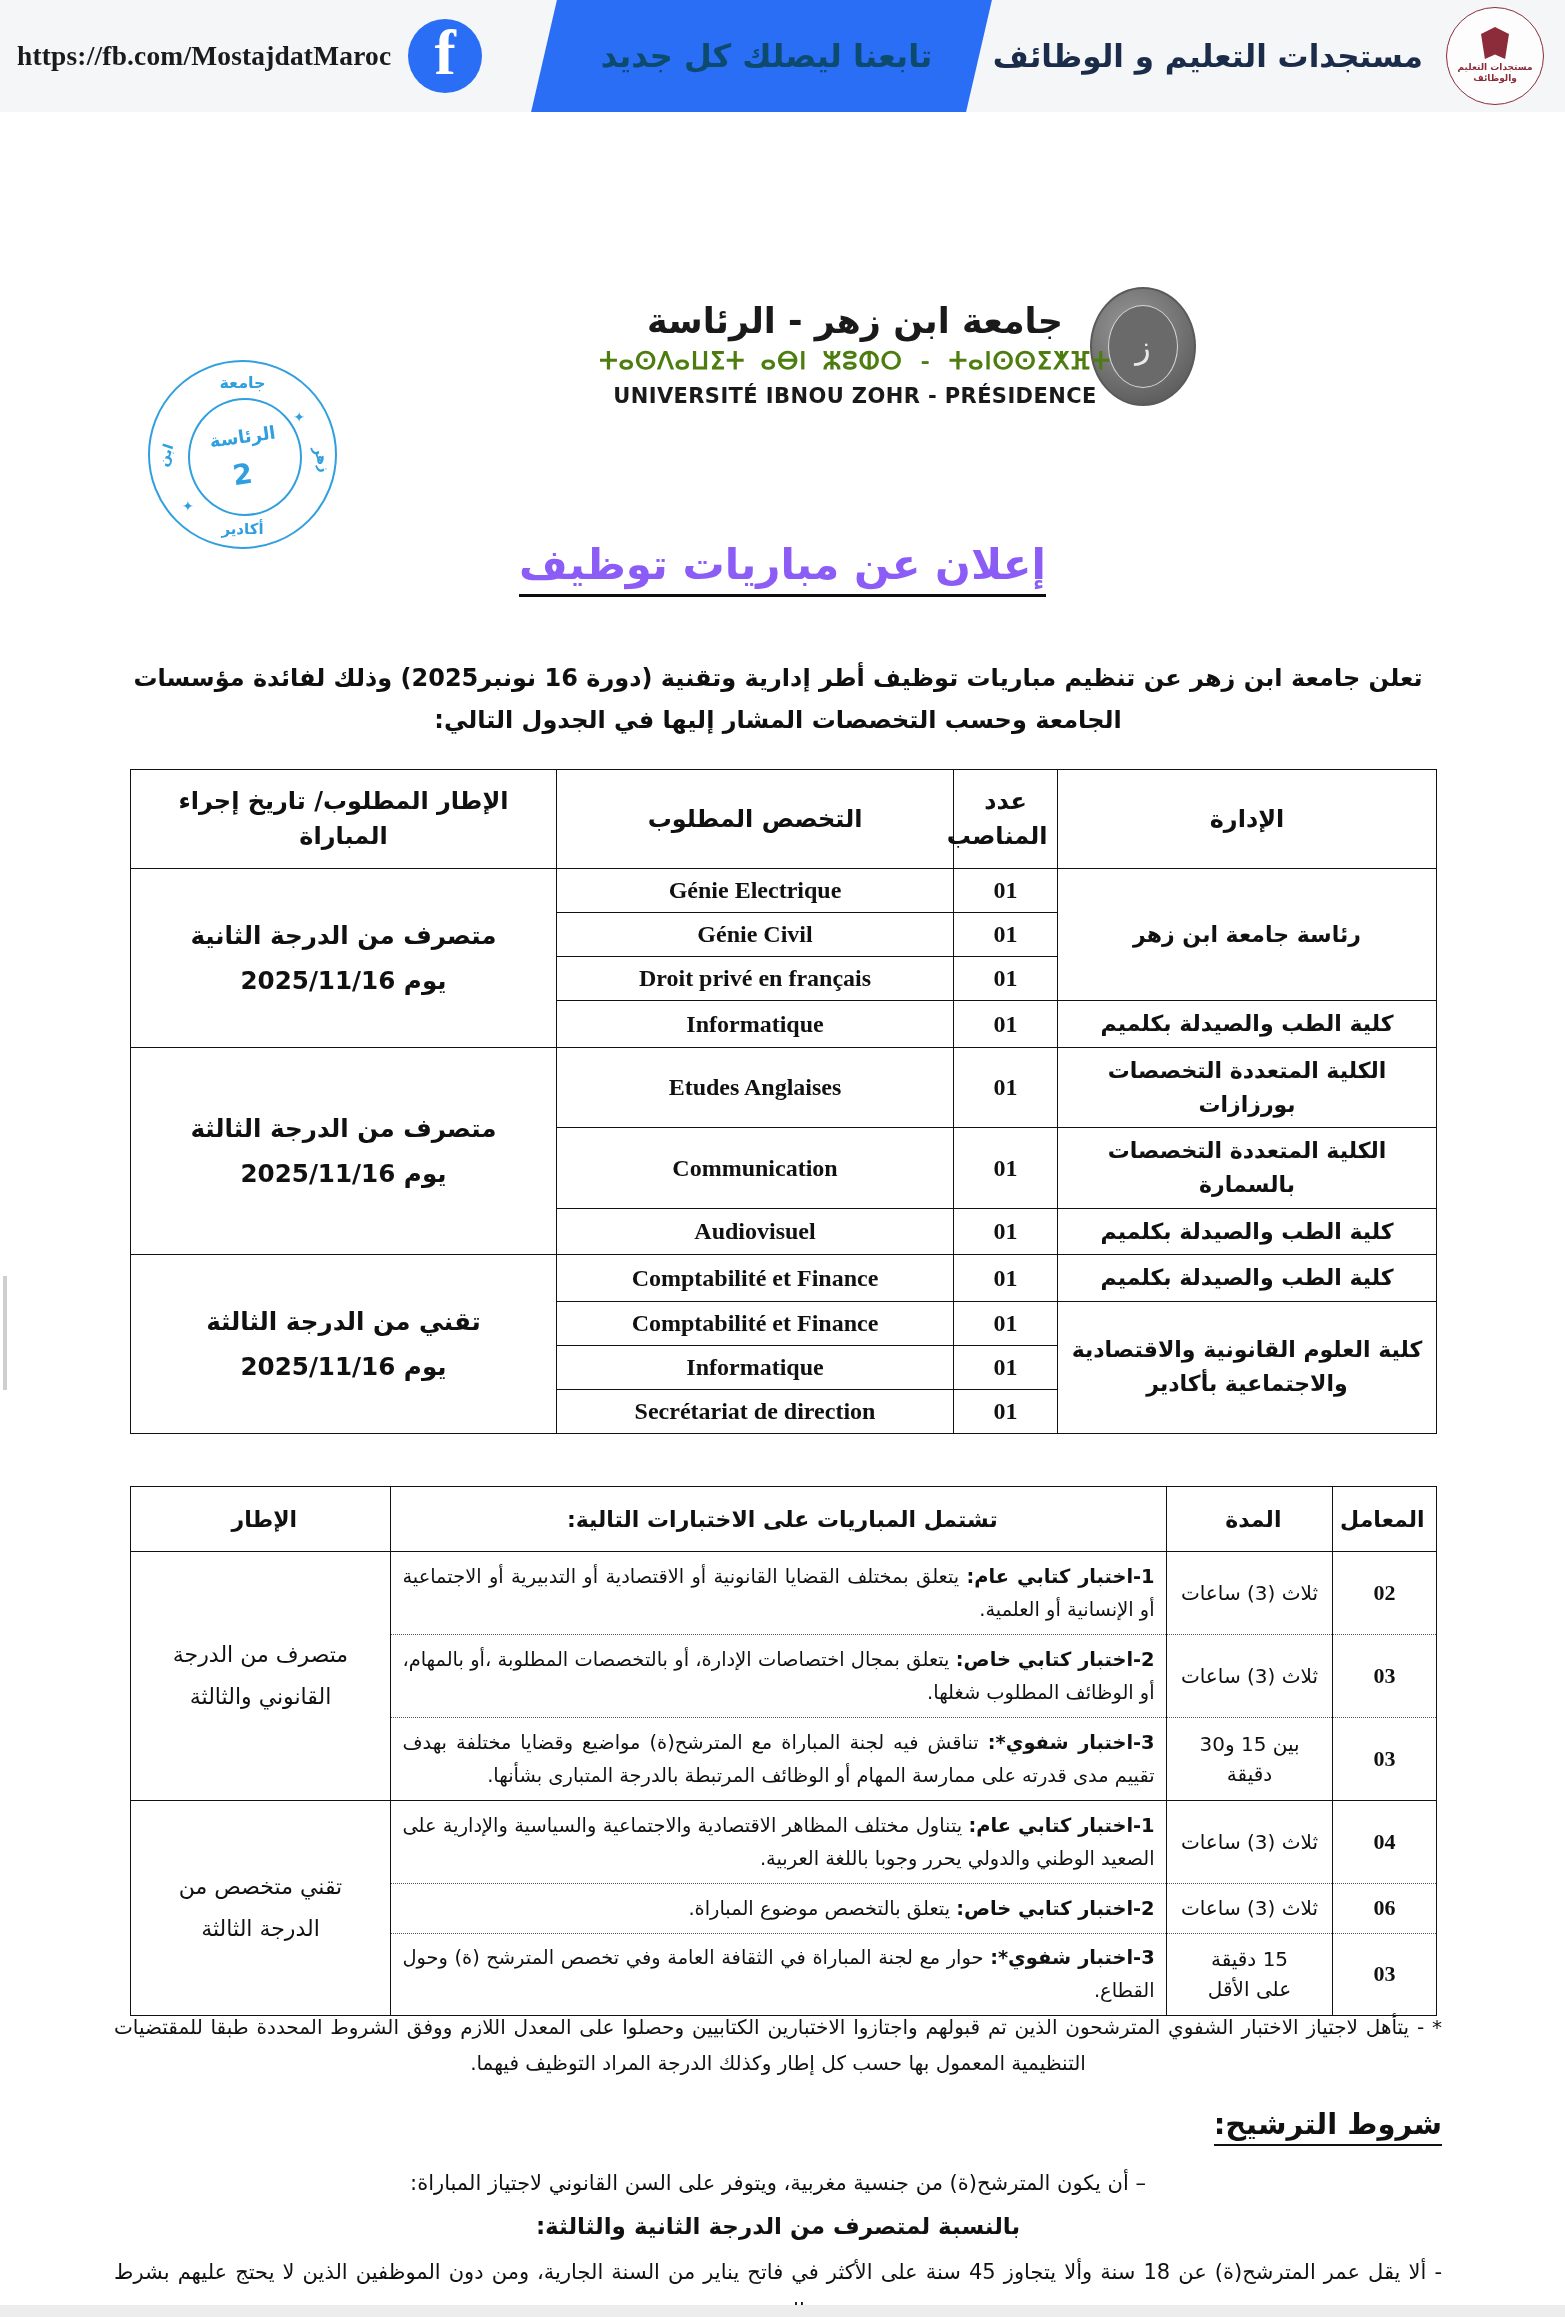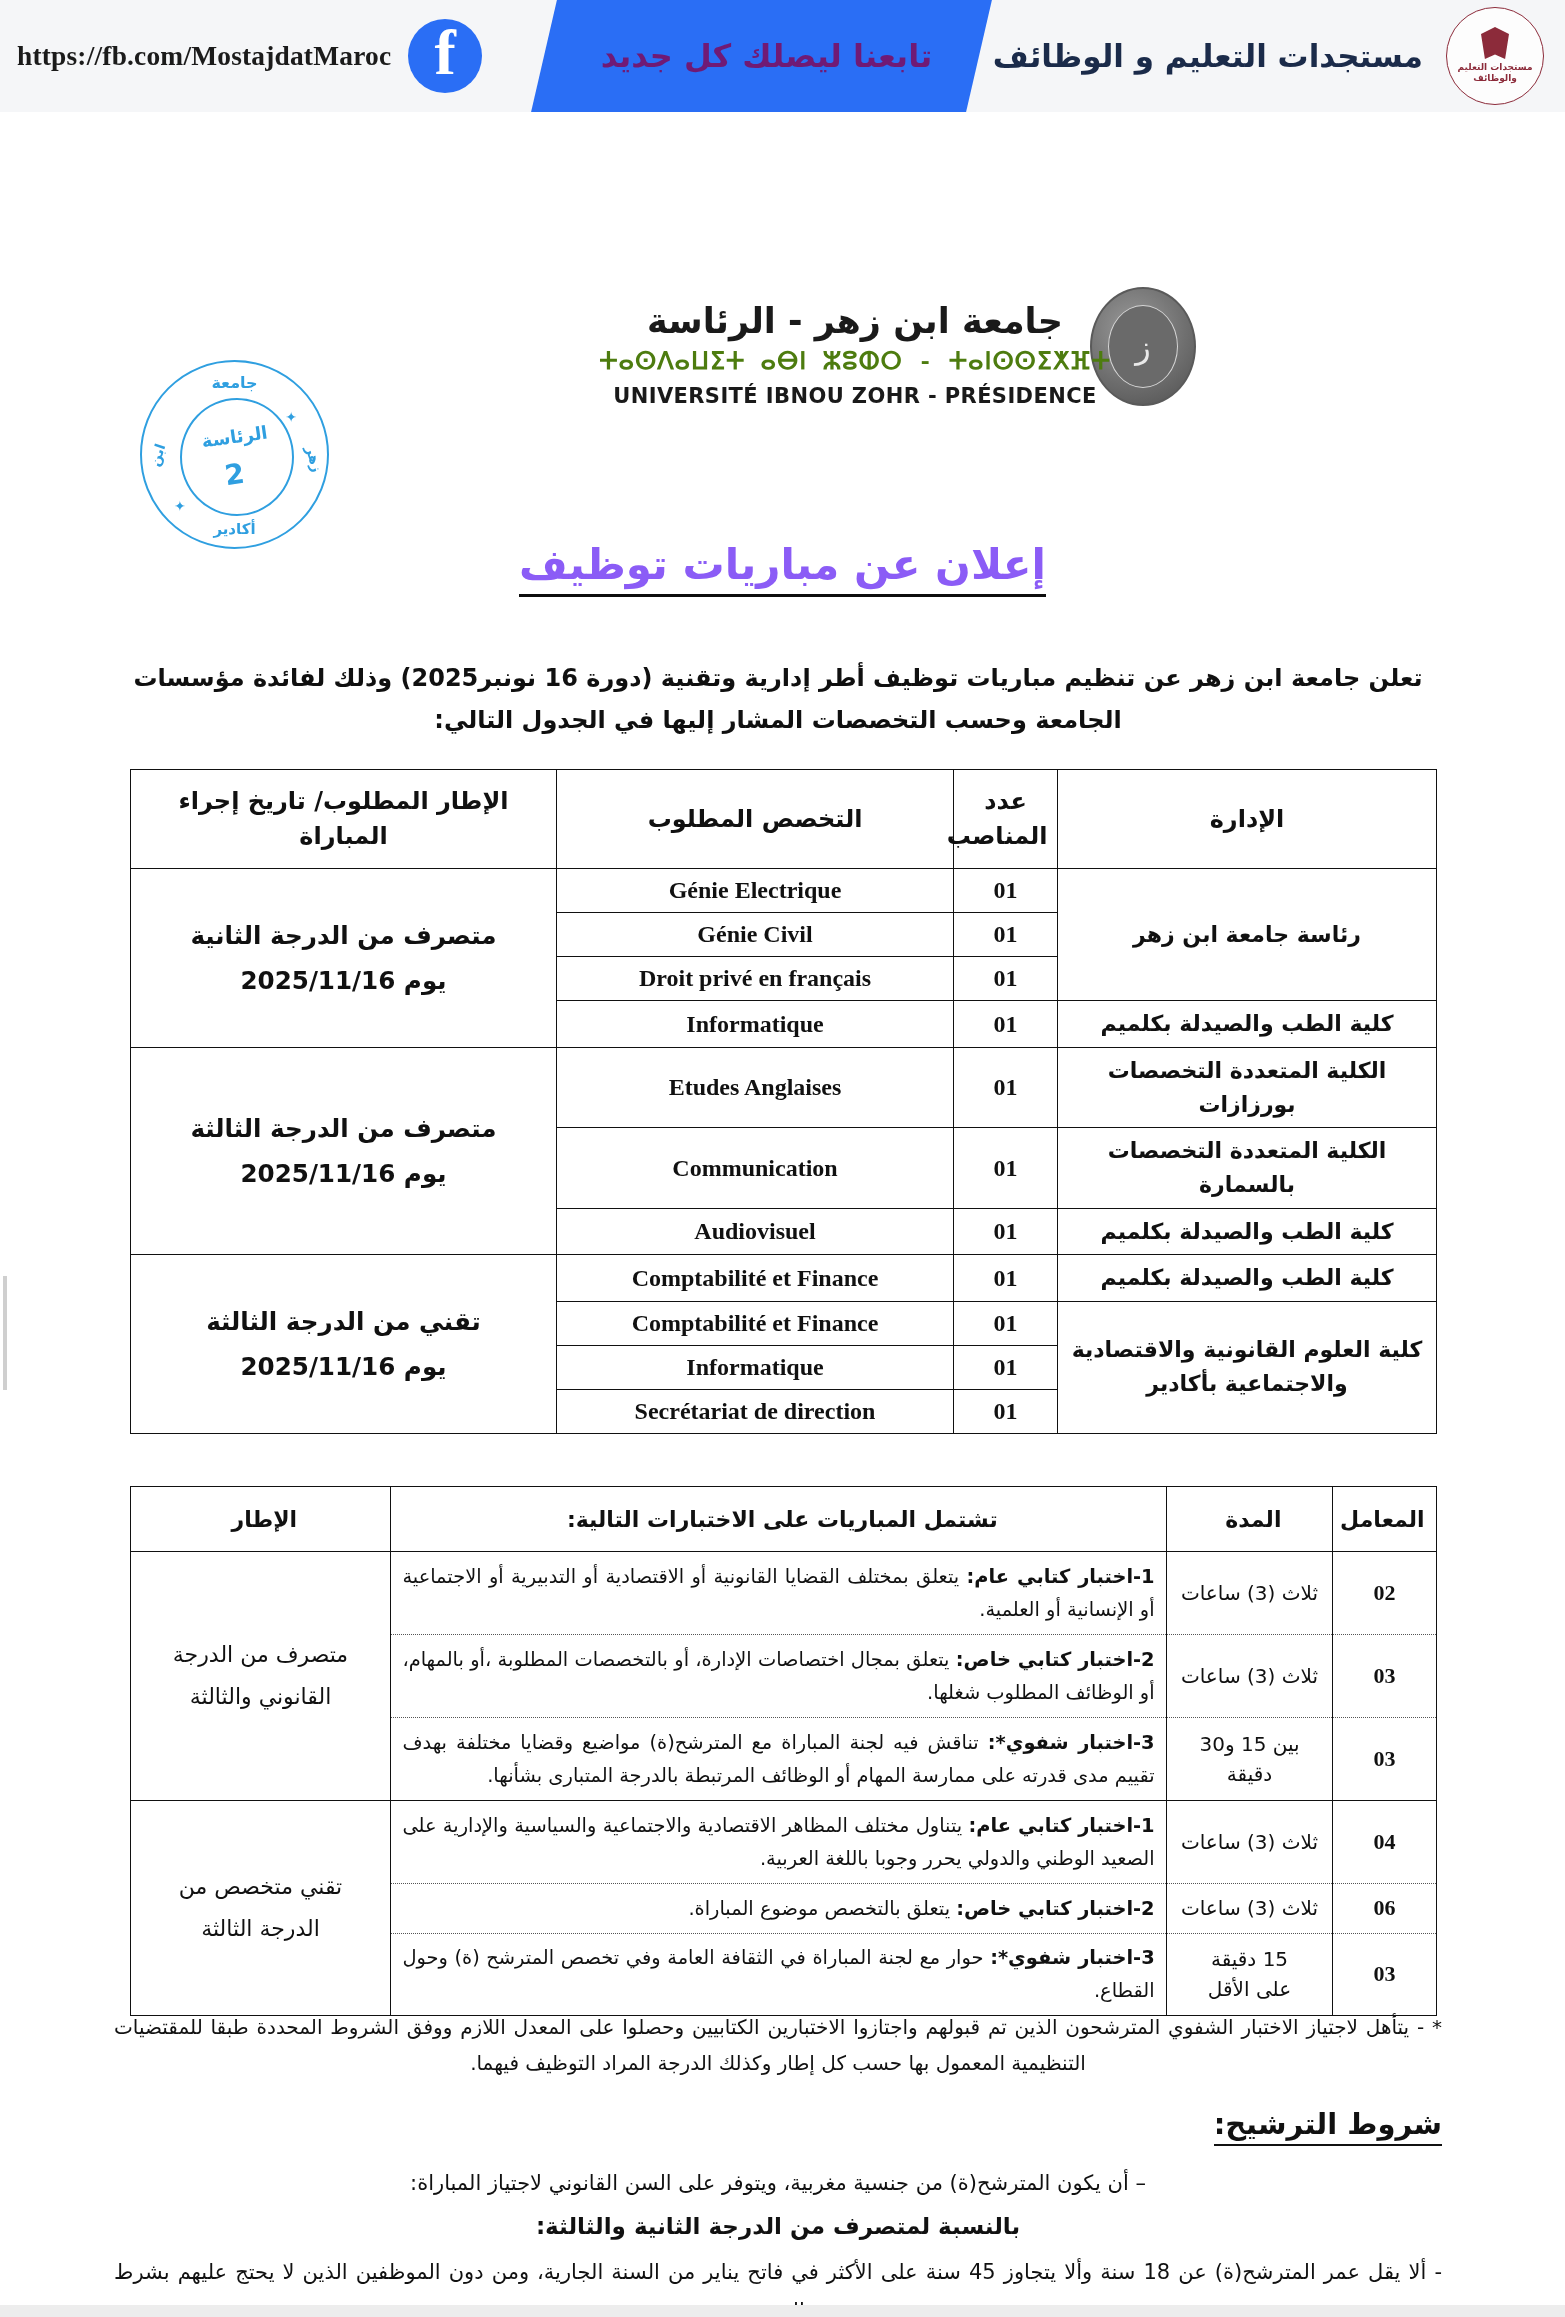--- a/index.html
+++ b/index.html
@@ -80,21 +80,21 @@
   }
   .banner-slogan {
     position: absolute;
     left: 577px;
     top: 0;
     width: 379px;
     height: 112px;
     display: flex;
     align-items: center;
     justify-content: center;
-    color: #701a75;
+    color: #0c4a6e;
     font-family: "DejaVu Sans", sans-serif;
     font-weight: bold;
     font-size: 32px;
     white-space: nowrap;
   }
   .banner-right {
     position: absolute;
     right: 142px;
     top: 0;
     height: 112px;
@@ -234,21 +234,21 @@
     justify-content: center;
     color: #e9e9e9;
     font-family: "DejaVu Sans", sans-serif;
     font-size: 32px;
     box-sizing: border-box;
   }
 
   
   .stamp {
     position: absolute;
-    left: 140px;
+    left: 148px;
     top: 248px;
     width: 189px;
     height: 189px;
   }
   .stamp .ring-out {
     position: absolute;
     inset: 0;
     border: 2.8px solid #2f9fe0;
     border-radius: 50%;
   }

